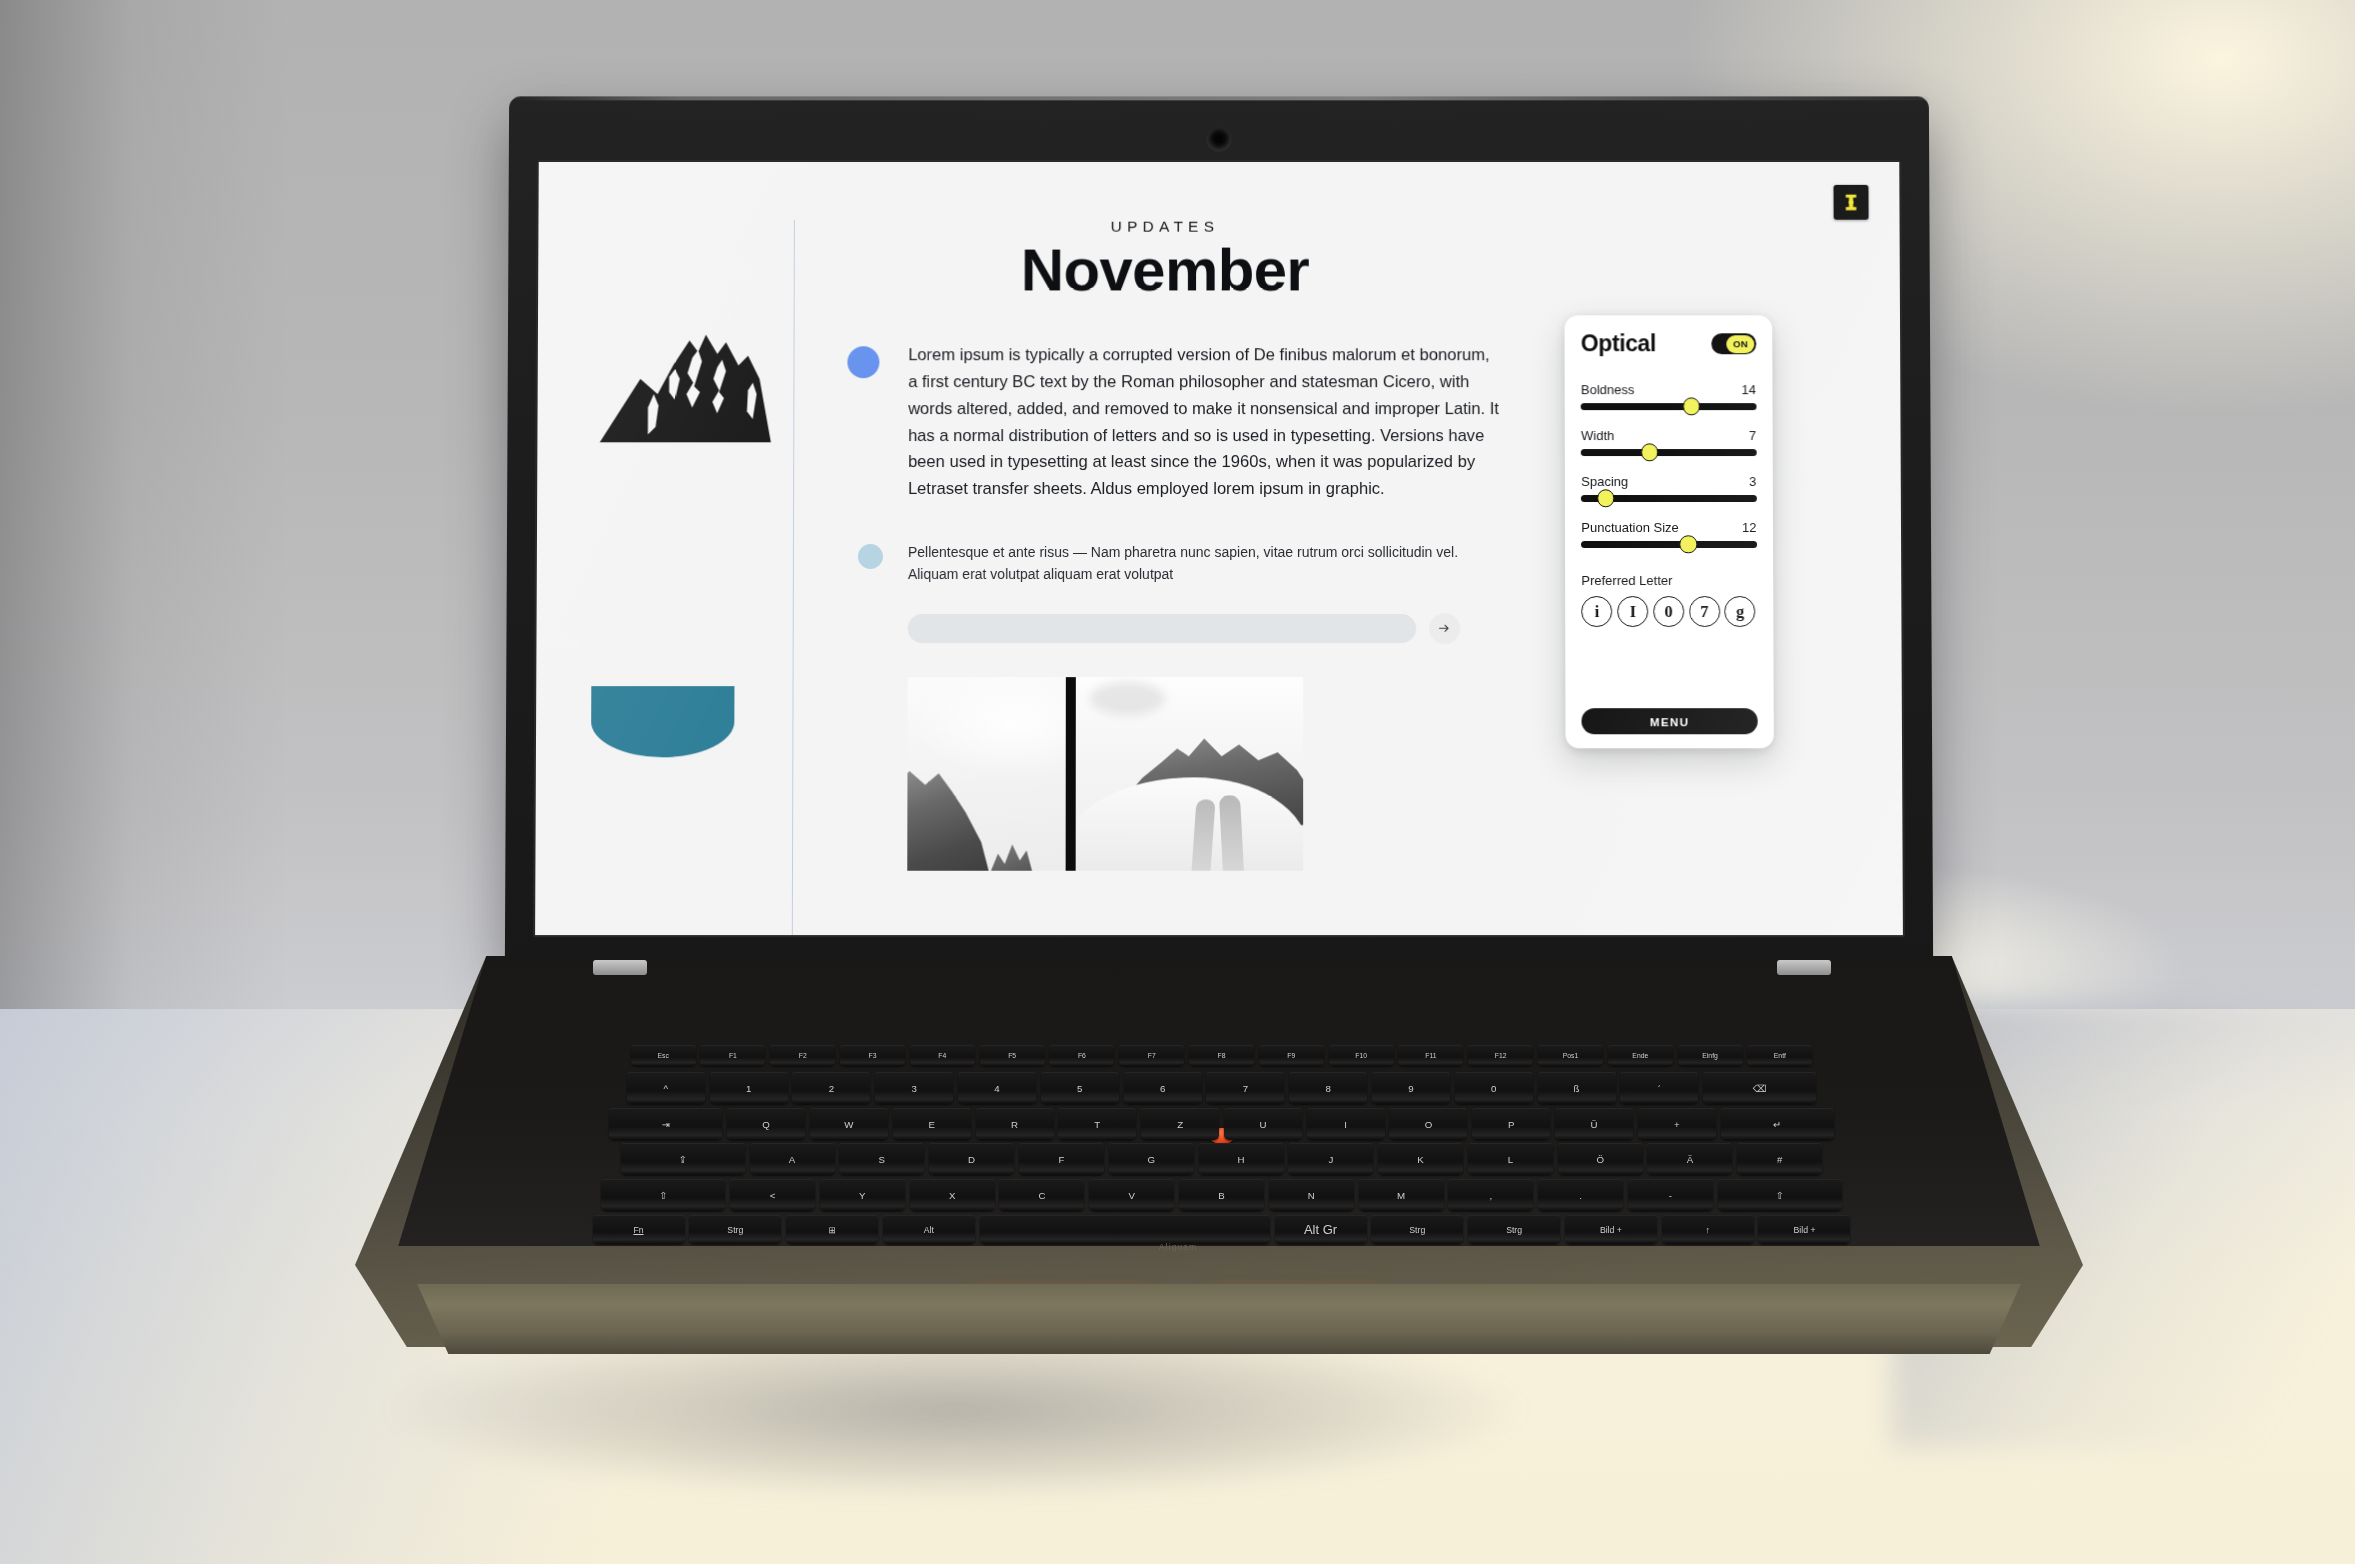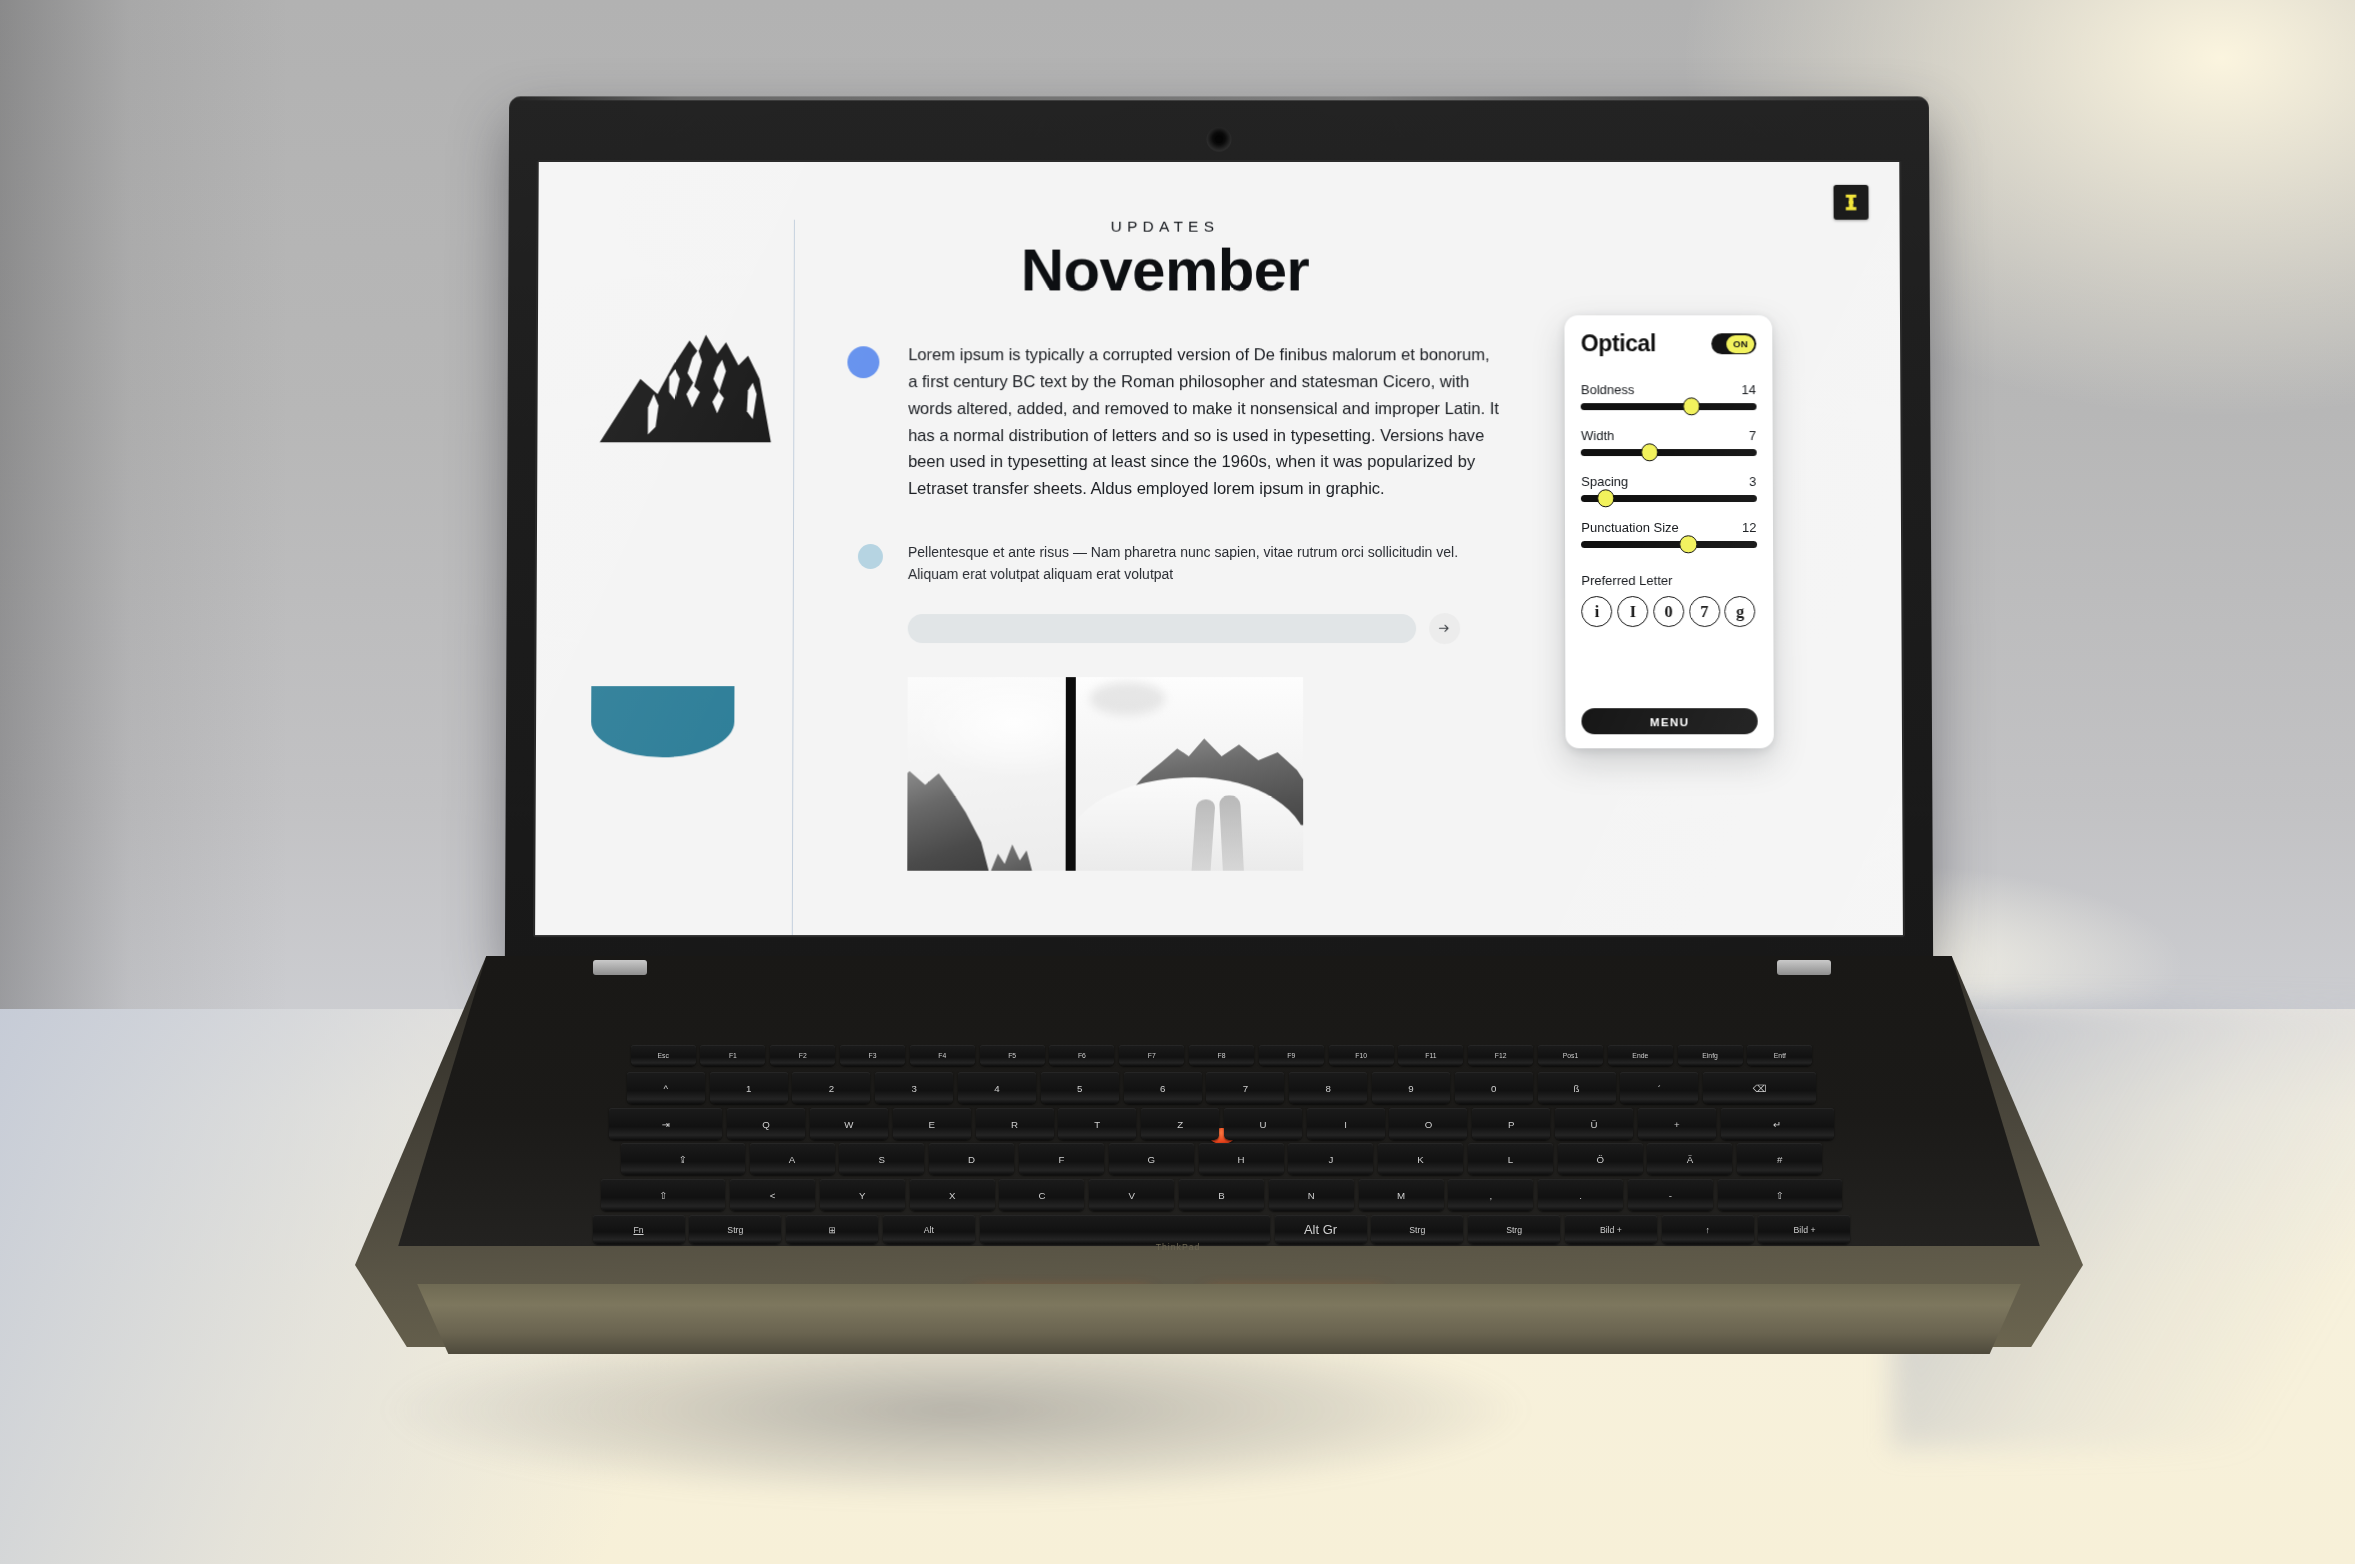--- a/index.html
+++ b/index.html
@@ -531,21 +531,21 @@
         <div class="key" style="width: 290px; height: 29px; font-size: 8.7px;"></div>
         <div class="key" style="width: 92px; height: 29px; font-size: 13px;">Alt Gr</div>
         <div class="key" style="width: 92px; height: 29px; font-size: 8.7px;">Strg</div>
         <div class="key" style="width: 92px; height: 29px; font-size: 8.7px;">Strg</div>
         <div class="key" style="width: 92px; height: 29px; font-size: 8.7px;">Bild +</div>
         <div class="key" style="width: 92px; height: 29px; font-size: 8.7px;">↑</div>
         <div class="key" style="width: 92px; height: 29px; font-size: 8.7px;">Bild +</div>
       </div>
     </div>
 
-  <div class="logo-thinkpad">ThinkPad</div>
+  <div class="logo-thinkpad">Aliquam</div>
   <div class="tp-btns">
     <div class="tp-btn"></div>
     <div class="tp-mid"></div>
     <div class="tp-btn"></div>
   </div>
   <div class="trackpad"></div>
   <div class="base-front-edge"></div>
 
 </div>
 

